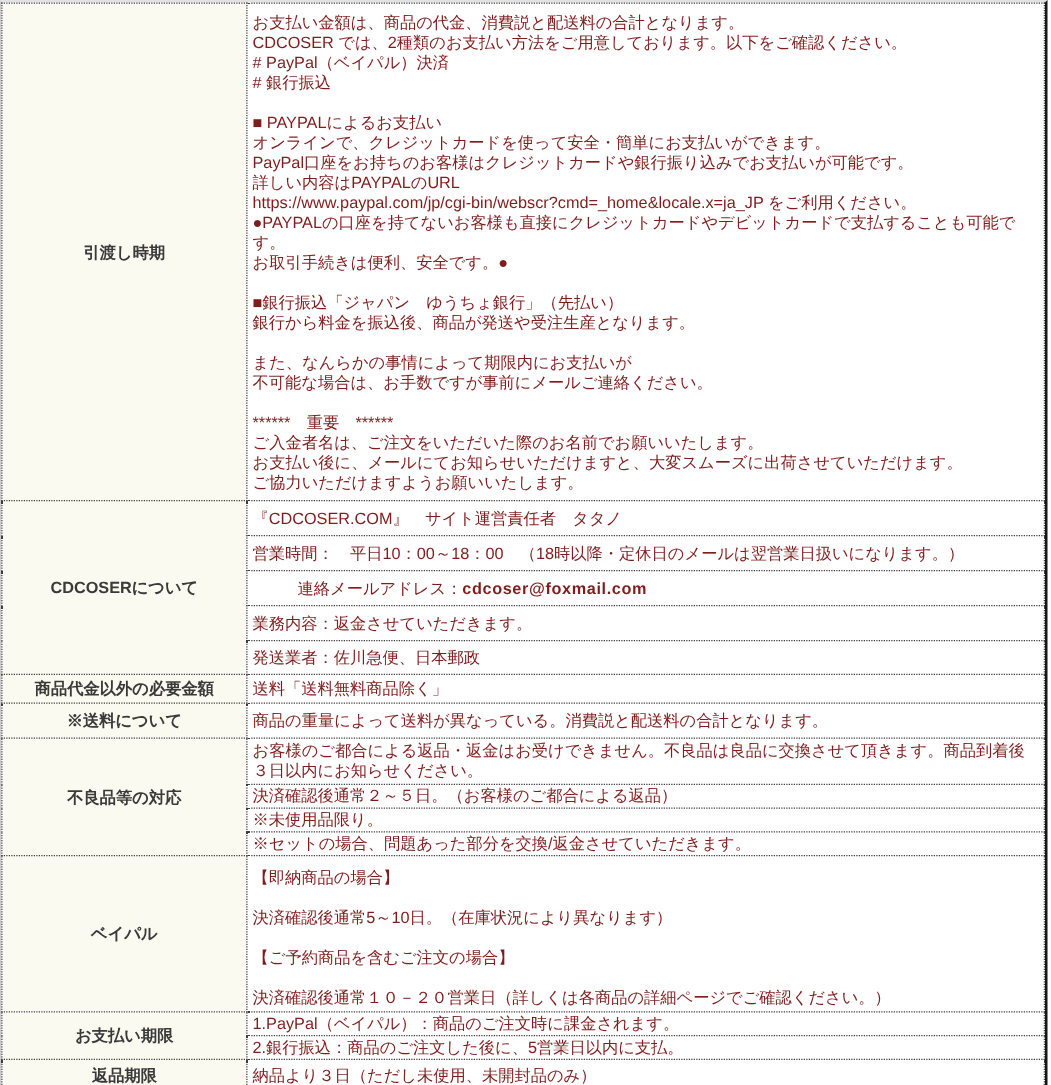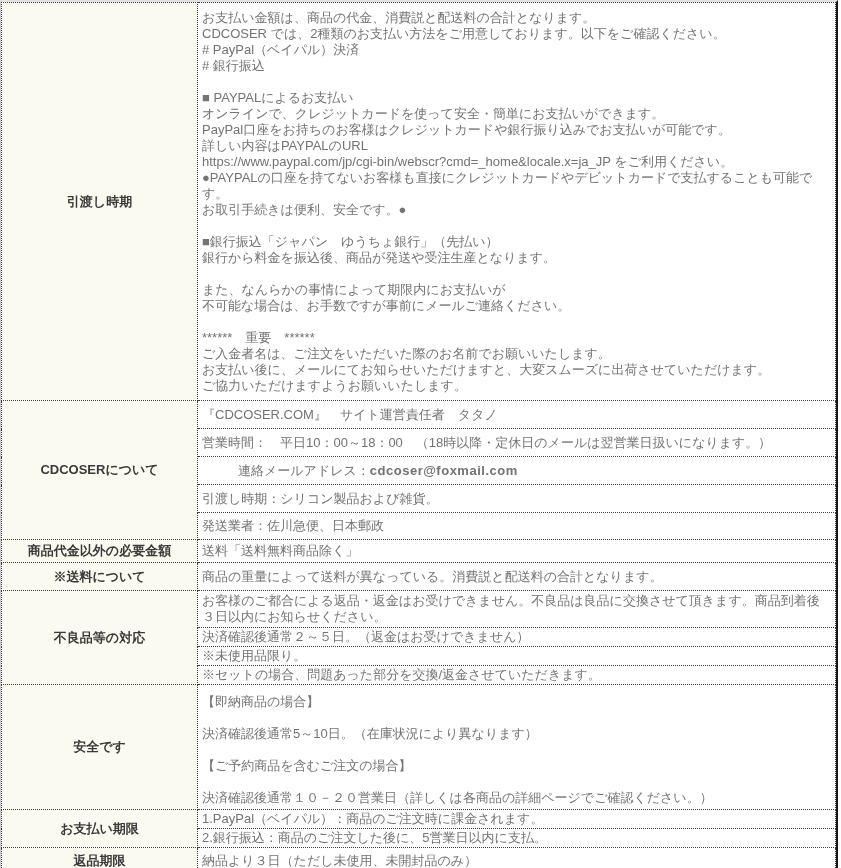--- a/index.html
+++ b/index.html
@@ -36,21 +36,21 @@
     line-height: 16px;
     overflow: hidden;
   }
   col.c-label { width: 196px; }
   td.label {
     text-align: center;
     font-weight: bold;
     background: var(--label-bg, #fafaf0);
     color: #3a3a3a;
   }
-  td.content { color: #737373; }
+  td.content { color: #7f1d1d; }
   td.pre { white-space: pre-line; }
   td.vtop { vertical-align: top; padding-top: 2px; }
   b.email { font-weight: bold; letter-spacing: 0.5px; }
 </style>
 </head>
 <body>
 
 <div class="page">
   <div class="frame">
     <table class="policy">
@@ -93,52 +93,52 @@
       </tr>
       <tr>
         <td class="content" style="height:25px;">営業時間：　平日10：00～18：00　（18時以降・定休日のメールは翌営業日扱いになります。）</td>
       </tr>
       <tr>
         <td class="content" style="height:25px;padding-left:40px;">
           <span>連絡メールアドレス：</span><b class="email">cdcoser@foxmail.com</b>
         </td>
       </tr>
       <tr>
-        <td class="content" style="height:25px;">引渡し時期：シリコン製品および雑貨。</td>
+        <td class="content" style="height:25px;">業務内容：返金させていただきます。</td>
       </tr>
       <tr>
         <td class="content" style="height:24px;">発送業者：佐川急便、日本郵政</td>
       </tr>
 
       <tr>
         <td class="label" style="height:20px;">商品代金以外の必要金額</td>
         <td class="content">送料「送料無料商品除く」</td>
       </tr>
 
       <tr>
         <td class="label" style="height:25px;">※送料について</td>
         <td class="content">商品の重量によって送料が異なっている。消費説と配送料の合計となります。</td>
       </tr>
 
       <tr>
         <td class="label" rowspan="4">不良品等の対応</td>
         <td class="content vtop" style="height:34px;">お客様のご都合による返品・返金はお受けできません。不良品は良品に交換させて頂きます。商品到着後３日以内にお知らせください。</td>
       </tr>
       <tr>
-        <td class="content" style="height:15px;">決済確認後通常２～５日。（返金はお受けできません）</td>
+        <td class="content" style="height:15px;">決済確認後通常２～５日。（お客様のご都合による返品）</td>
       </tr>
       <tr>
         <td class="content" style="height:14px;">※未使用品限り。</td>
       </tr>
       <tr>
         <td class="content" style="height:14px;">※セットの場合、問題あった部分を交換/返金させていただきます。</td>
       </tr>
 
       <tr>
-        <td class="label" style="height:122px;">安全です</td>
+        <td class="label" style="height:122px;">ベイパル</td>
         <td class="content pre vtop" style="padding-top:6px;">【即納商品の場合】
 
 決済確認後通常5～10日。（在庫状況により異なります）
 
 【ご予約商品を含むご注文の場合】
 
 決済確認後通常１０－２０営業日（詳しくは各商品の詳細ページでご確認ください。）</td>
       </tr>
 
       <tr>

